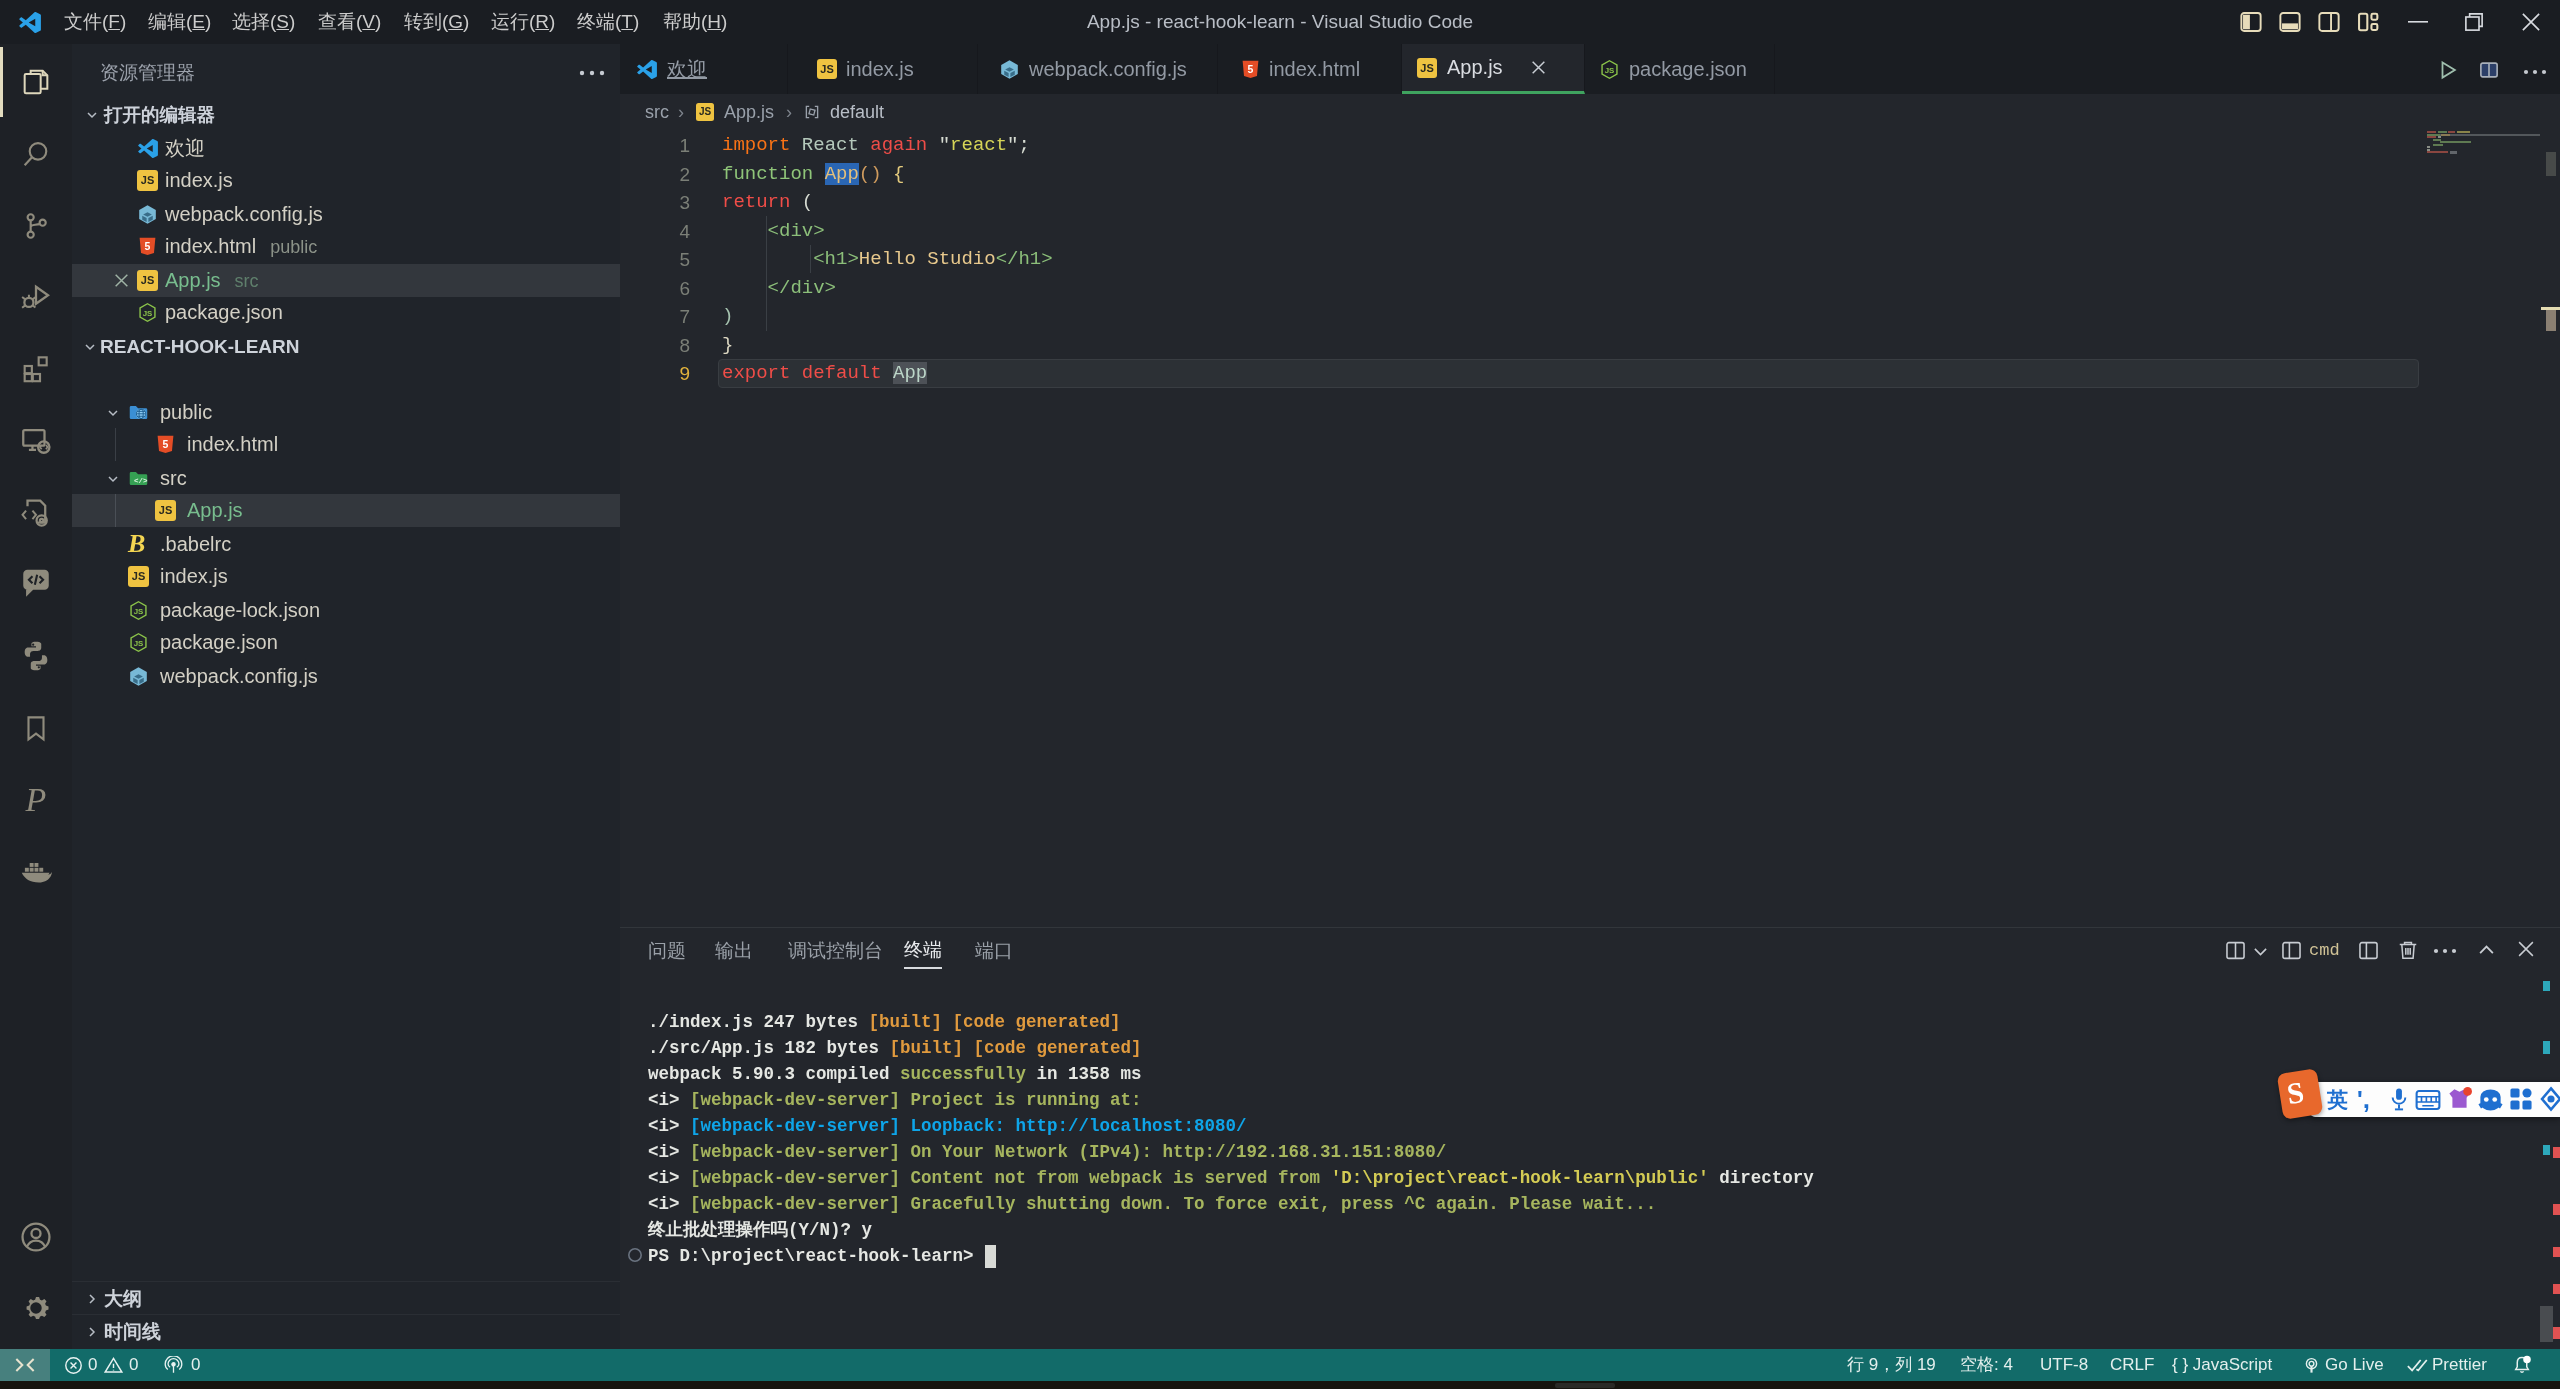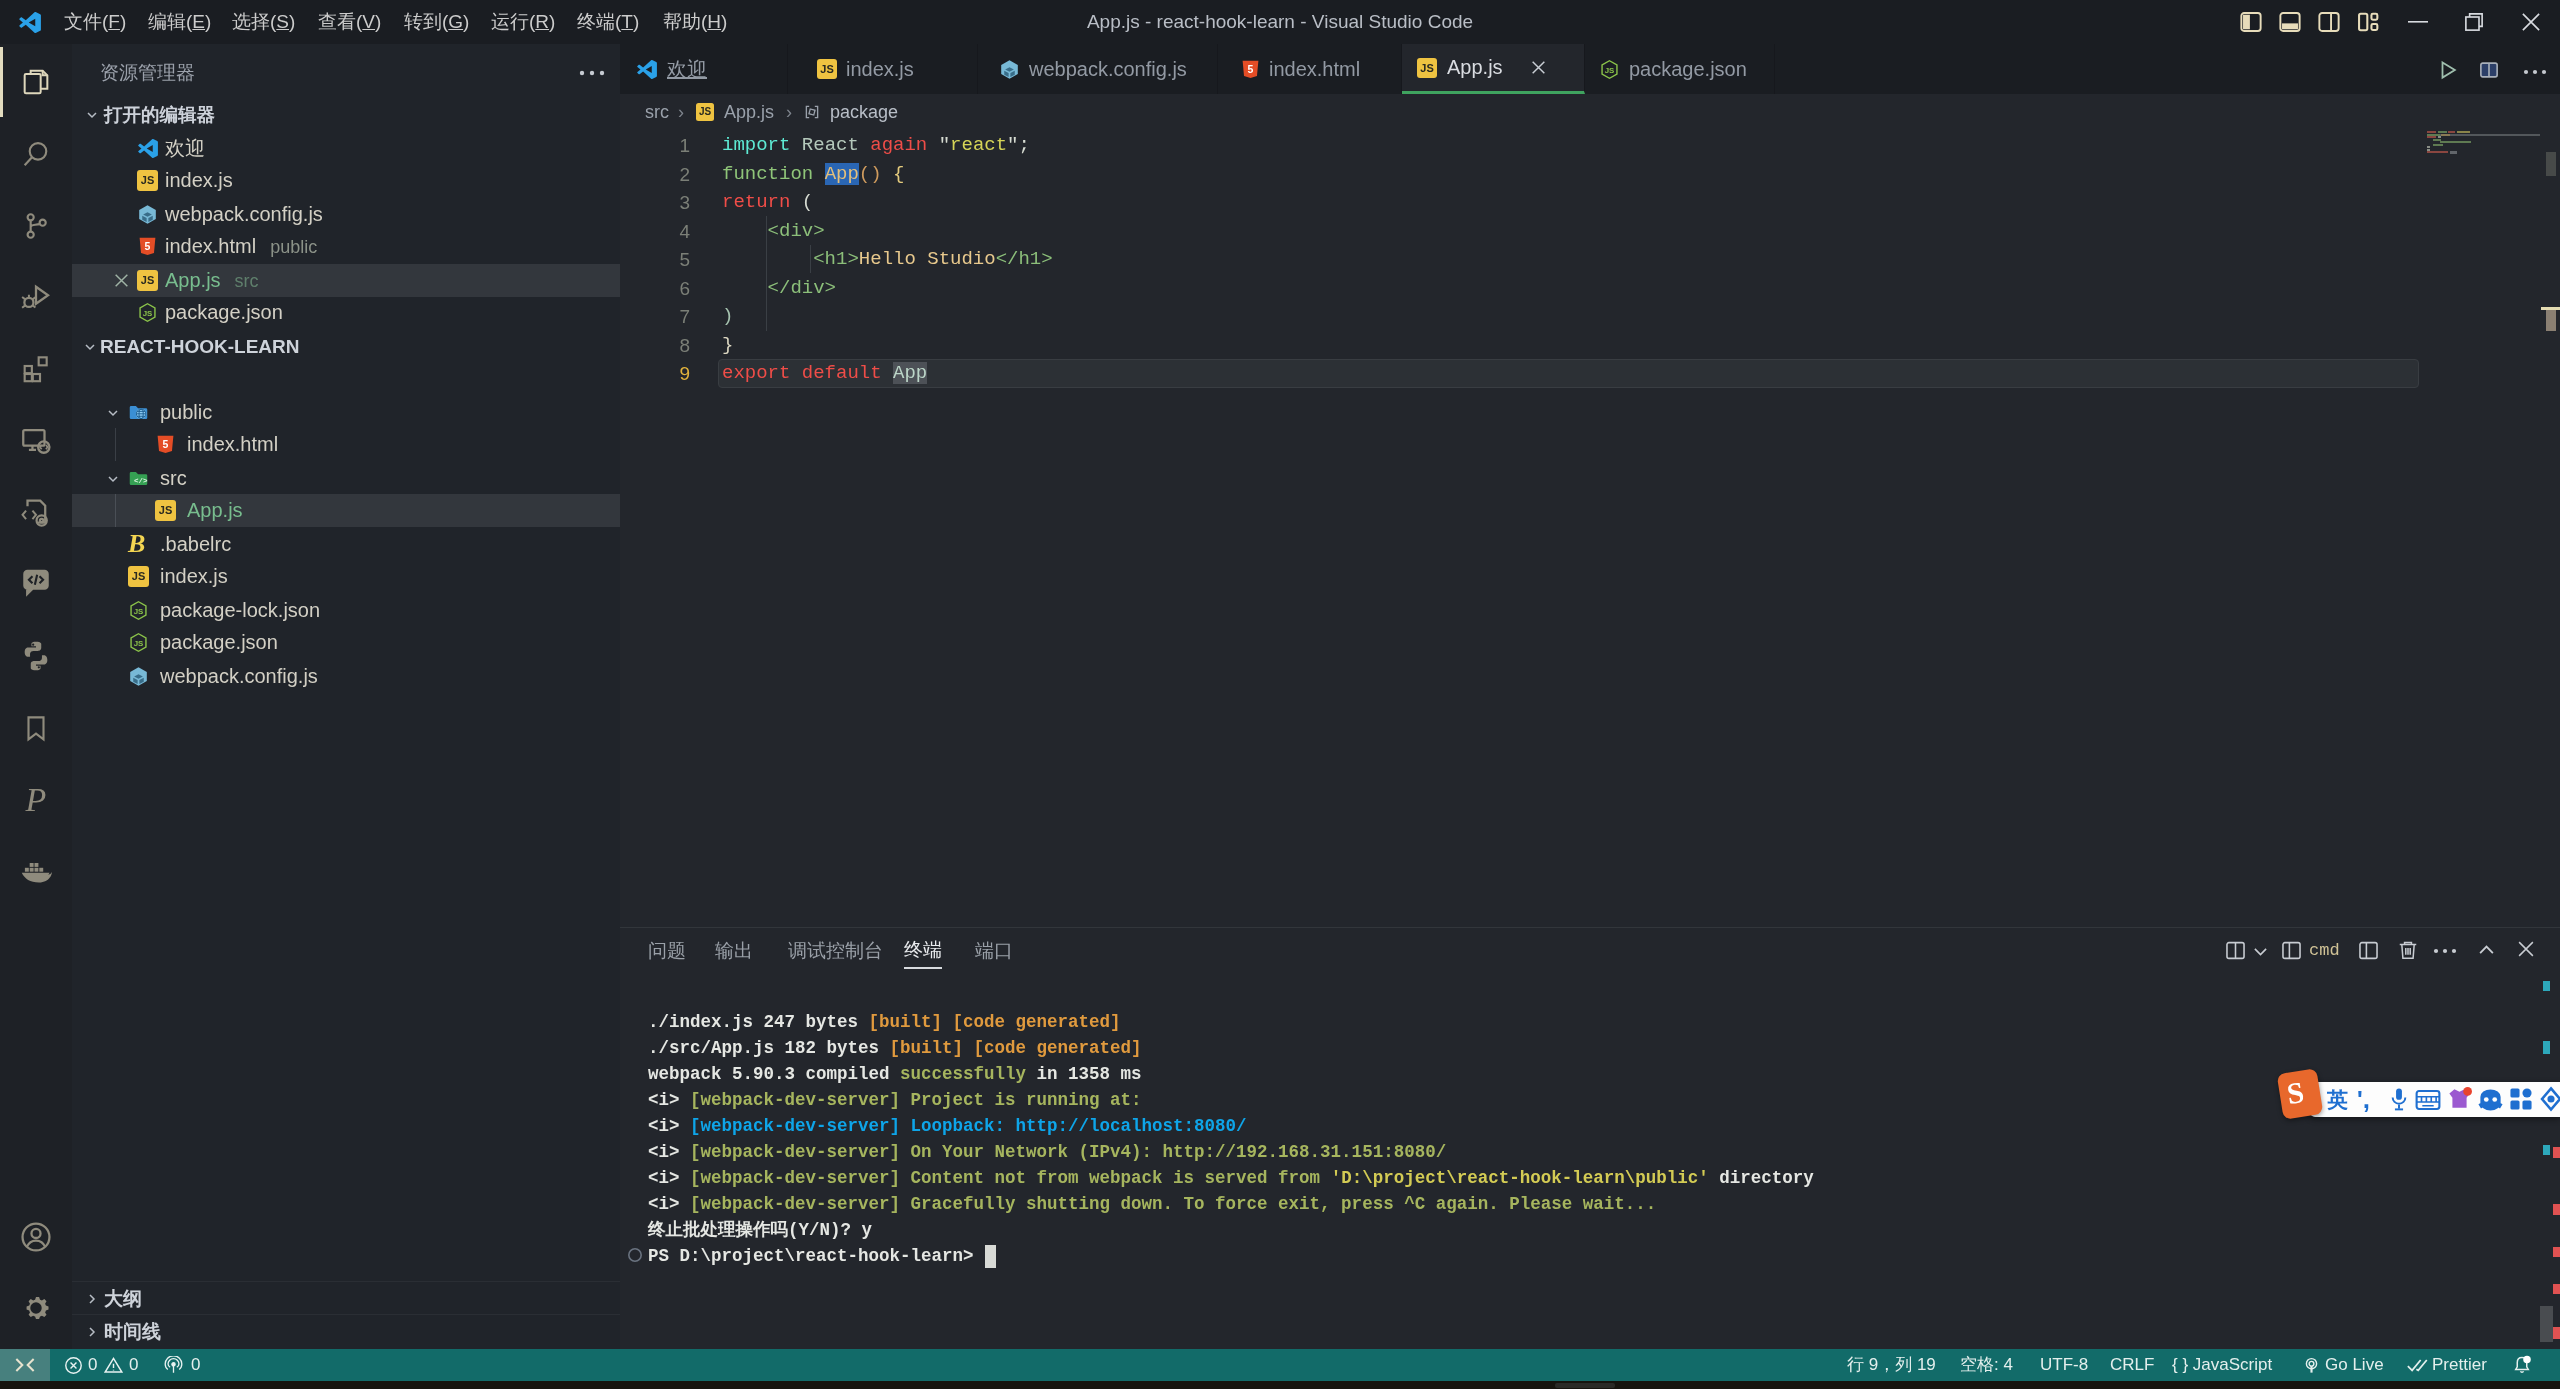--- a/index.html
+++ b/index.html
@@ -377,39 +377,39 @@
     <div id="breadcrumb">
       <span class="abs" style="left:25px;top:0;line-height:37px">src</span>
       <span class="abs" style="left:58px;top:0;line-height:37px;color:#7e848d">›</span>
       <div class="abs" style="left:76px;top:9px;width:18px;height:18px;background:#efc341;border-radius:2.5px;color:#2a2a20;font-size:10px;font-weight:bold;text-align:center;line-height:18px">JS</div>
       <span class="abs" style="left:104px;top:0;line-height:37px">App.js</span>
       <span class="abs" style="left:166px;top:0;line-height:37px;color:#7e848d">›</span>
       <svg class="abs" style="left:183px;top:9px" width="18" height="18" viewBox="0 0 16 16" fill="none" stroke="#9aa1ab" stroke-width="1.2">
           <path d="M5.5 3 H3 V13 H5.5 M10.5 3 H13 V13 H10.5"></path>
           <rect x="5.8" y="5.8" width="4.4" height="4.4" transform="rotate(15 8 8)"></rect>
         </svg>
-      <span class="abs" style="left:210px;top:0;line-height:37px;color:#b8bec7">package</span>
+      <span class="abs" style="left:210px;top:0;line-height:37px;color:#b8bec7">default</span>
     </div>
 
     <div class="abs" style="left:98px;top:315px;width:1701px;height:29px;background:#2c3035;border:1px solid #393d42;border-radius:4px"></div>
 
     <div class="abs" style="left:146px;top:172px;width:1px;height:115px;background:#3a3f45"></div>
     <div class="abs" style="left:190px;top:201px;width:1px;height:28px;background:#3a3f45"></div>
 
     <div class="lnum" style="top:87px">1</div>
     <div class="lnum" style="top:115.5px">2</div>
     <div class="lnum" style="top:144px">3</div>
     <div class="lnum" style="top:172.5px">4</div>
     <div class="lnum" style="top:201px">5</div>
     <div class="lnum" style="top:229.5px">6</div>
     <div class="lnum" style="top:258px">7</div>
     <div class="lnum" style="top:286.5px">8</div>
     <div class="lnum" style="top:315px;color:#e2b33c">9</div>
 
-    <div class="codeline mono" style="top:87px"><span style="color:#5eead4">import</span><span style="color:#b4c8bb"> React </span><span style="color:#ef4d48">again</span><span style="color:#d6dbd2"> "</span><span style="color:#d5d457">react</span><span style="color:#d6dbd2">";</span></div>
+    <div class="codeline mono" style="top:87px"><span style="color:#f97316">import</span><span style="color:#b4c8bb"> React </span><span style="color:#ef4d48">again</span><span style="color:#d6dbd2"> "</span><span style="color:#d5d457">react</span><span style="color:#d6dbd2">";</span></div>
     <div class="codeline mono" style="top:115.5px"><span style="color:#8fc579">function</span><span> </span><span style="color:#e5c07b;background:#2a66b4">App</span><span style="color:#cf9b5e">()</span><span> </span><span style="color:#e4cb7d">{</span></div>
     <div class="codeline mono" style="top:144px"><span style="color:#ef4d48">return</span><span style="color:#d6dbd2"> (</span></div>
     <div class="codeline mono" style="top:172.5px"><span style="color:#8cbf7a">    &lt;div&gt;</span></div>
     <div class="codeline mono" style="top:201px"><span style="color:#8cbf7a">        &lt;h1&gt;</span><span style="color:#e8c98d">Hello Studio</span><span style="color:#8cbf7a">&lt;/h1&gt;</span></div>
     <div class="codeline mono" style="top:229.5px"><span style="color:#8cbf7a">    &lt;/div&gt;</span></div>
     <div class="codeline mono" style="top:258px"><span style="color:#a5c2af">)</span></div>
     <div class="codeline mono" style="top:286.5px"><span style="color:#dcd7c2">}</span></div>
     <div class="codeline mono" style="top:315px"><span style="color:#ef4d48">export default </span><span style="color:#bcd6c8;background:#4d5157">App</span></div>
 
     <div class="abs" style="left:1814px;top:89.5px;width:106px;height:2px;background:#53575b"></div>

